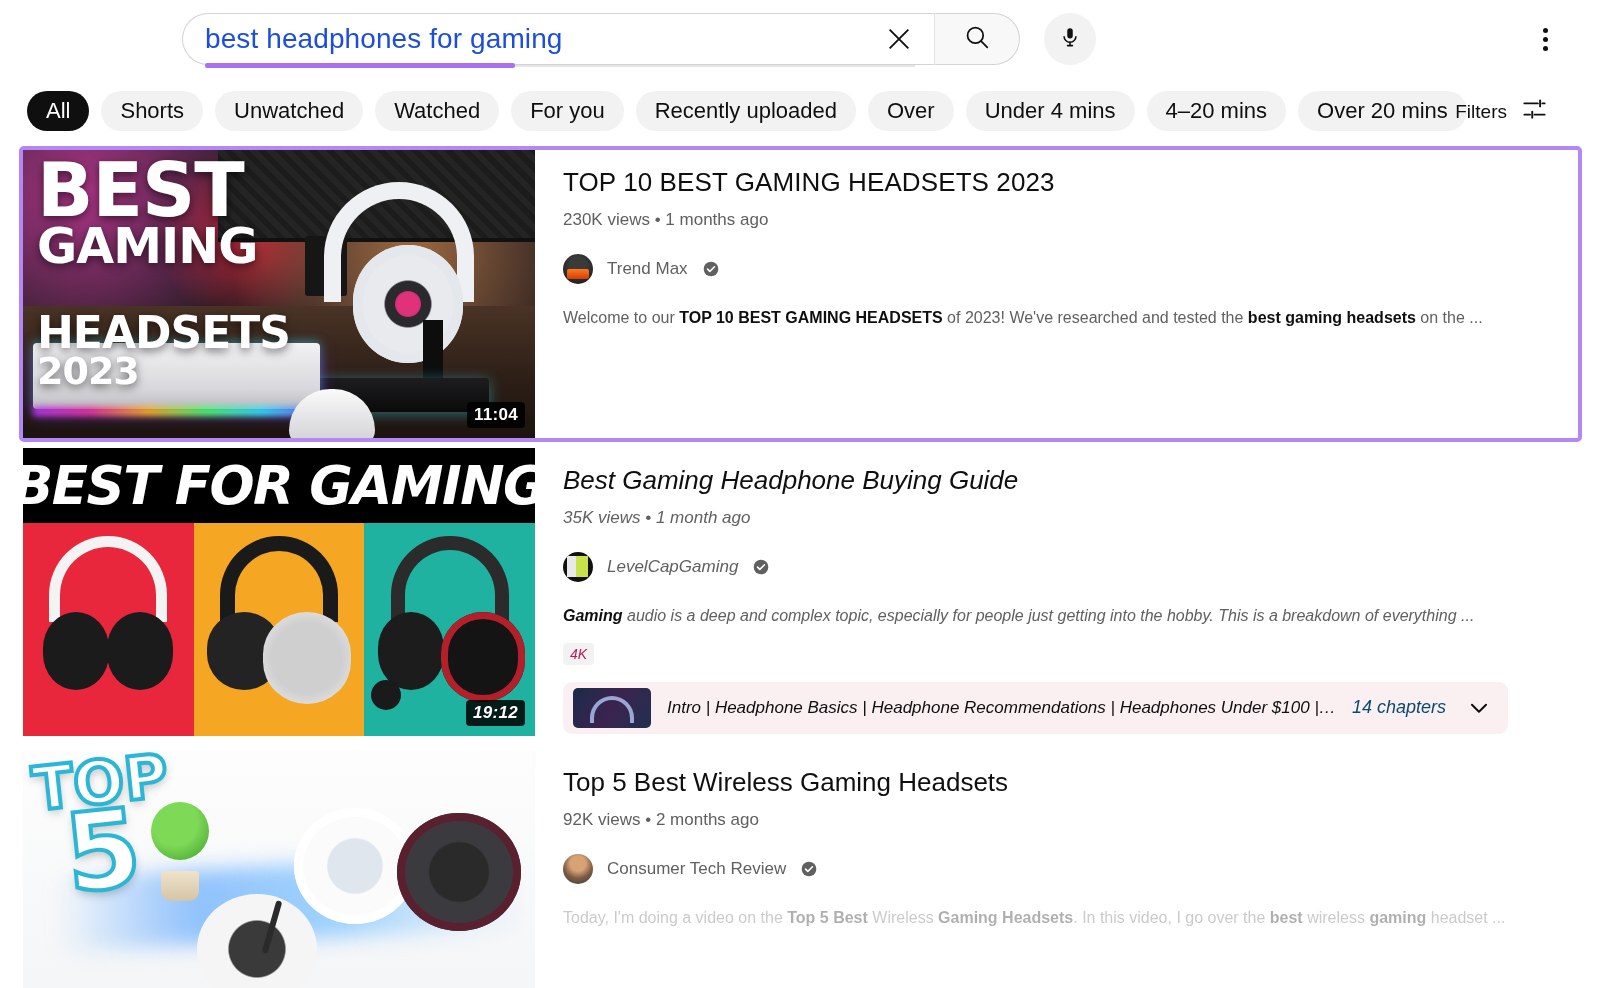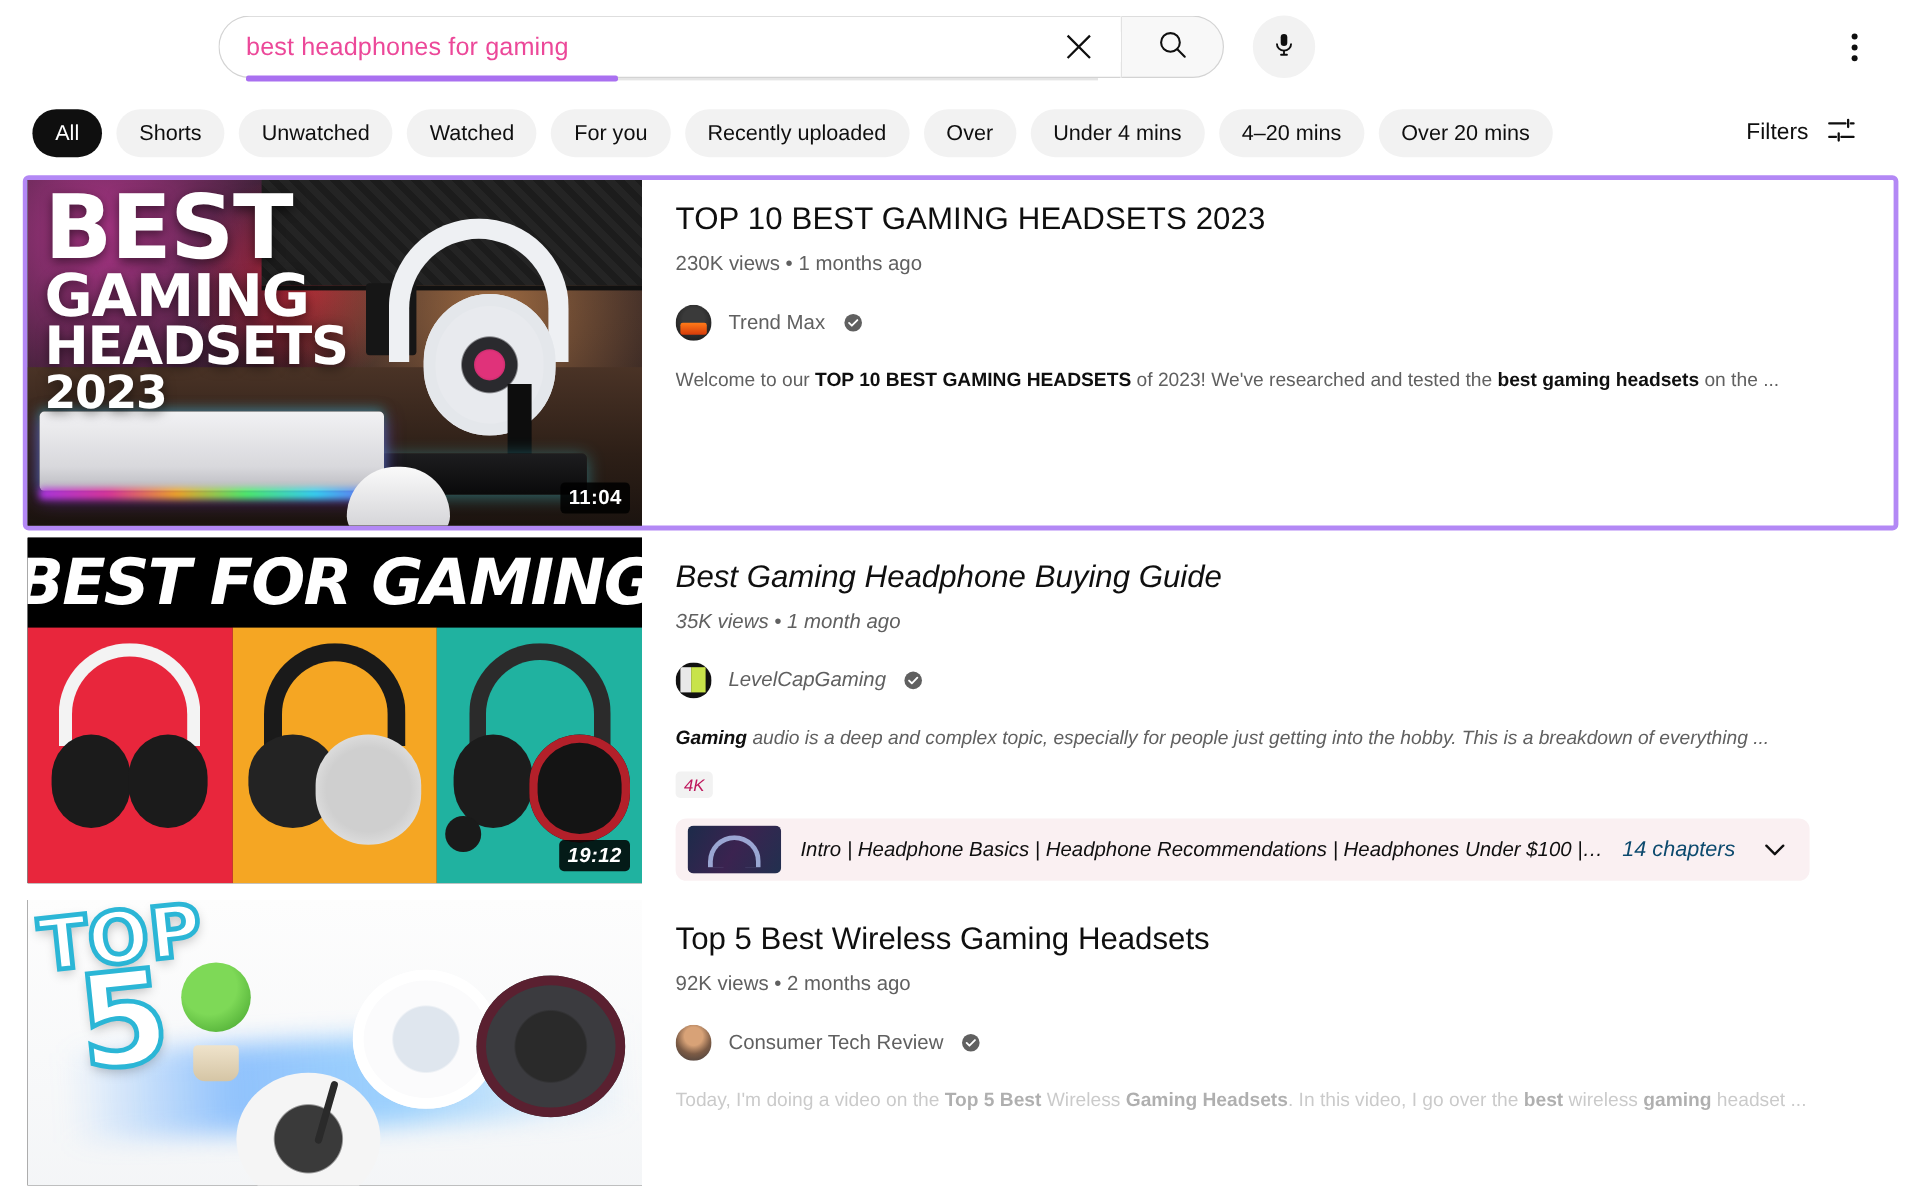--- a/index.html
+++ b/index.html
@@ -32,22 +32,22 @@
     border: 1px solid #d3d3d3;
     border-right: none;
     border-radius: 26px 0 0 26px;
     background: #fff;
     display: flex;
     align-items: center;
     padding-left: 22px;
     overflow: visible;
   }
   .search-text {
-    font-size: 21px;
-    color: #ec4899;
+    font-size: 28px;
+    color: #1d4ed8;
     letter-spacing: 0.1px;
     line-height: 1;
   }
   .search-underline {
     position: absolute;
     left: 22px;
     bottom: -4px;
     width: 310px;
     height: 5px;
     background: #a970f0;
@@ -109,21 +109,21 @@
     display: flex;
     align-items: center;
     gap: 12px;
   }
   .chip {
     height: 40px;
     padding: 0 19px;
     border-radius: 20px;
     background: #f2f2f2;
     color: #0f0f0f;
-    font-size: 18px;
+    font-size: 22px;
     display: flex; align-items: center; justify-content: center;
     white-space: nowrap;
     cursor: pointer;
   }
   .chip.active {
     background: #0f0f0f;
     color: #ffffff;
     font-weight: 500;
   }
   .filters-btn {
@@ -356,21 +356,21 @@
     position: absolute; left: 14px; top: 6px; width: 62%;
     color: #fff;
     font-family: "DejaVu Sans", sans-serif;
     font-weight: 700;
     text-shadow: 0 3px 10px rgba(0,0,0,0.55);
     line-height: 0.92;
     letter-spacing: -1px;
   }
   .tn1-text .l1 { font-size: 74px; }
   .tn1-text .l2 { font-size: 49px; }
-  .tn1-text .l3 { font-size: 44px; }
+  .tn1-text .l3 { font-size: 44px; margin-top: 44px; }
   .tn1-text .l4 { font-size: 38px; }
 
   .tn2 { position: absolute; inset: 0; background: #000; }
   .tn2-band {
     position: absolute; left: 0; top: 0; width: 100%; height: 26%;
     background: #000;
     display: flex; align-items: center; justify-content: center;
   }
   .tn2-band span {
     color: #fff;

